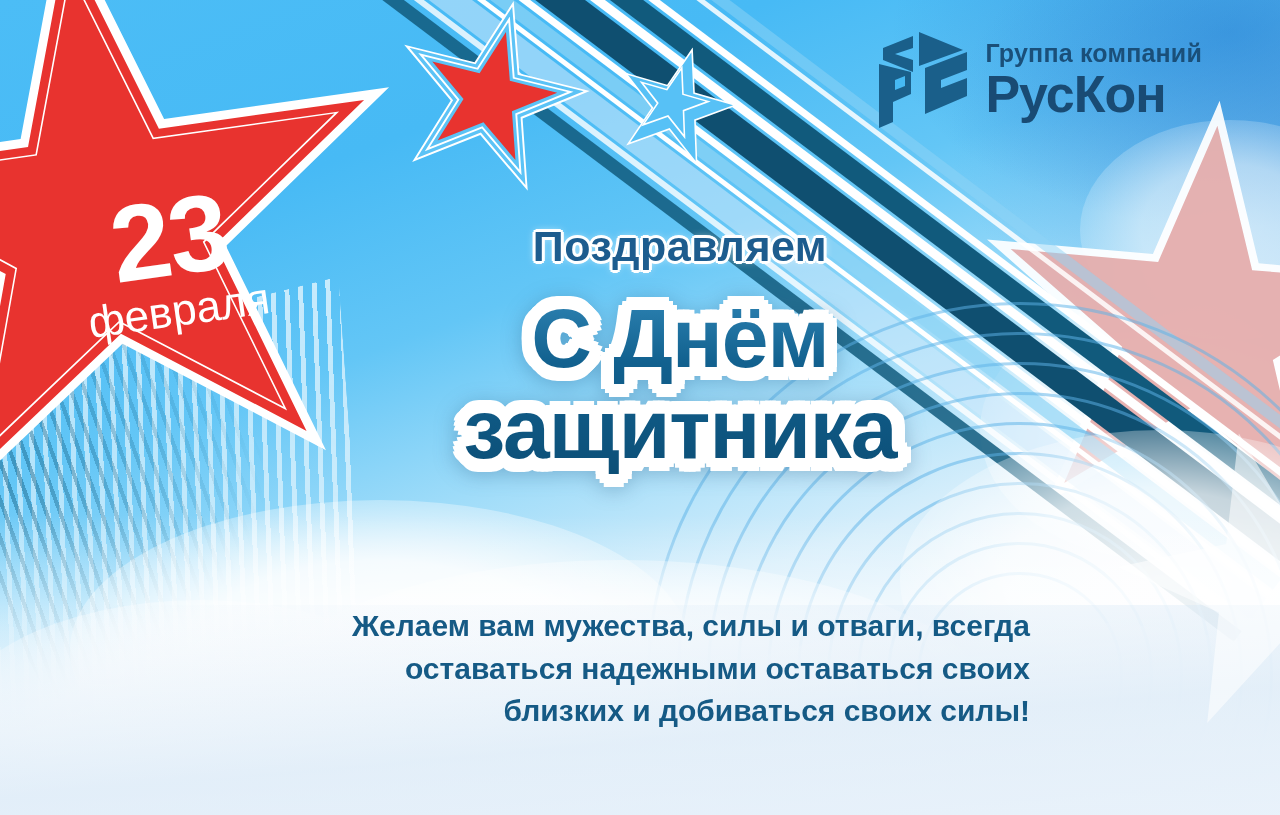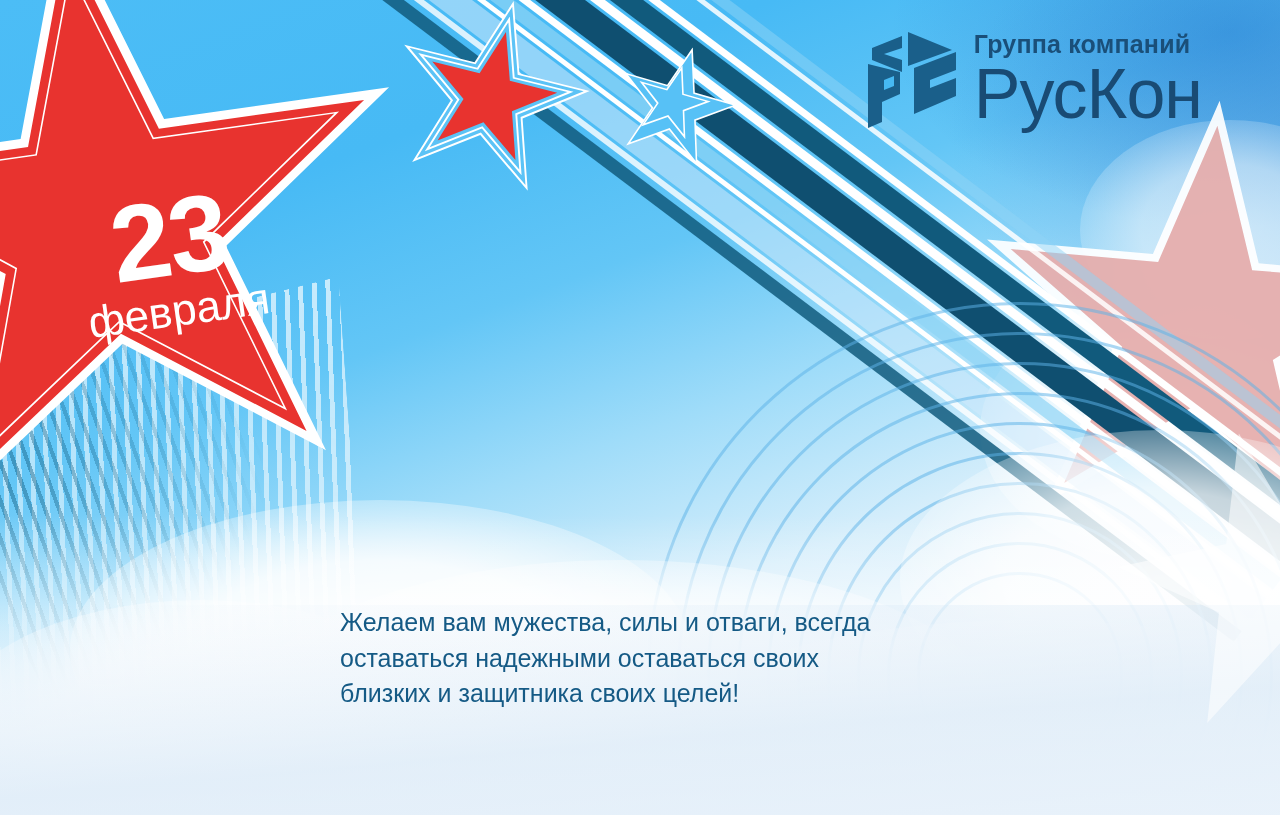--- a/index.html
+++ b/index.html
@@ -278,22 +278,22 @@
   .logo-text { line-height: 1; }
   .logo-sub {
     color: #1a4f79;
     font-size: 25px;
     font-weight: 700;
     letter-spacing: .2px;
     margin-bottom: 2px;
   }
   .logo-name {
     color: #194b74;
-    font-size: 70px;
-    font-weight: 400;
+    font-size: 52px;
+    font-weight: 700;
     letter-spacing: -1px;
   }
 
   
   .content {
     position: absolute;
     left: 330px; top: 222px;
     width: 700px;
     text-align: center;
     z-index: 15;
@@ -326,24 +326,24 @@
       drop-shadow( 0    5px 0 #fff) drop-shadow( 0   -5px 0 #fff)
       drop-shadow( 4px  4px 0 #fff) drop-shadow(-4px -4px 0 #fff)
       drop-shadow(-4px  4px 0 #fff) drop-shadow( 4px -4px 0 #fff)
       drop-shadow(0 3px 10px rgba(20,70,110,.28));
   }
   .headline .l2 { display: block; }
   .wish {
     position: absolute;
     left: 340px; top: 605px;
     width: 690px;
-    text-align: left;
-    font-size: 25px;
+    text-align: right;
+    font-size: 30px;
     line-height: 1.42;
-    font-weight: 400;
+    font-weight: 700;
     color: #155a85;
     z-index: 15;
   }
 </style>
 </head>
 <body>
 
 <div class="card">
 
   <div class="sky-deep"></div>
@@ -429,23 +429,25 @@
         <polygon points="50,40 92,24 92,42 66,52 66,60 92,50 92,68 50,86"></polygon>
       </g>
     </svg>
     <div class="logo-text">
       <div class="logo-sub">Группа компаний</div>
       <div class="logo-name">РусКон</div>
     </div>
   </div>
 
   <div class="content">
+    <div class="kicker">Поздравляем</div>
     <div class="headline">
+      <span class="l1">С Днём защитника</span>
     </div>
   </div>
 
   <div class="wish">
     <div>Желаем вам мужества, силы и отваги, всегда</div>
     <div>оставаться надежными оставаться своих</div>
-    <div>близких и защитника своих целей!</div>
+    <div>близких и добиваться своих силы!</div>
   </div>
 
 </div>
 
 </body></html>

